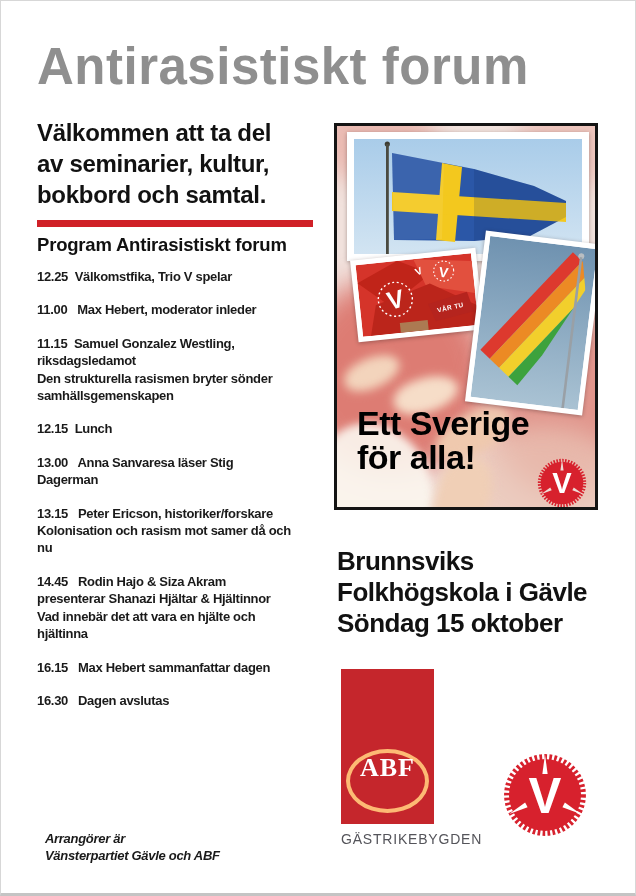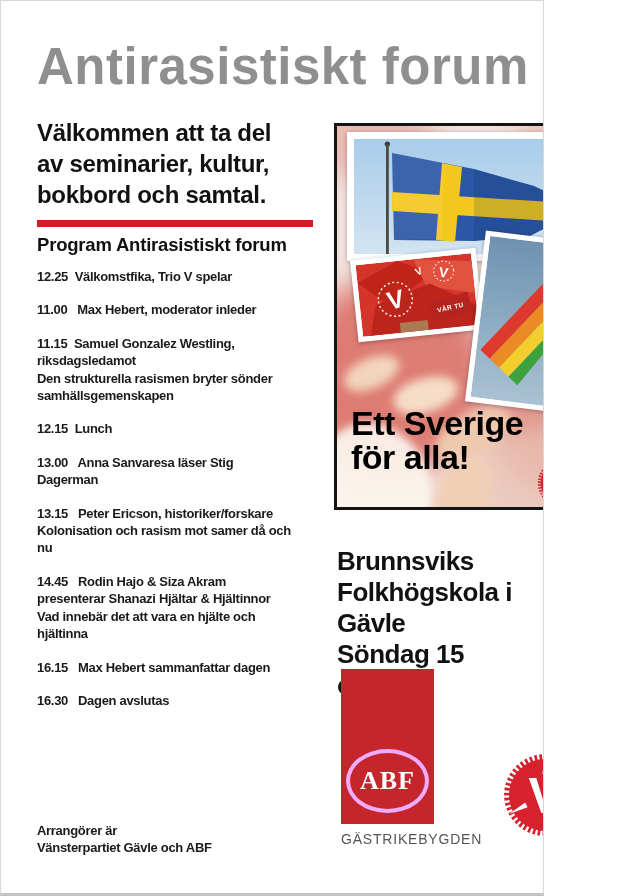--- a/index.html
+++ b/index.html
@@ -1,17 +1,17 @@
 <!DOCTYPE html>
 <html><head>
 <meta charset="utf-8">
 <style>
   html,body{margin:0;padding:0;background:#fff;}
   .page{
-    position:relative; width:544px; height:896px; box-sizing:border-box;
+    position:relative; width:636px; height:896px; box-sizing:border-box;
     background:#fff; border:1px solid #d7d7d7; border-bottom:3px solid #c4c4c4;
     overflow:hidden; font-family:"Liberation Sans", sans-serif; color:#1a1a1a;
   }
   .title{
     position:absolute; left:36px; top:38px; margin:0;
     font-size:51px; line-height:56px; font-weight:bold; color:#8f8f8f;
     letter-spacing:0.5px; white-space:nowrap;
   }
   .intro{
     position:absolute; left:36px; top:116px; margin:0; width:300px;
@@ -26,23 +26,23 @@
     position:absolute; left:36px; top:233px; margin:0;
     font-size:18.5px; line-height:22px; font-weight:bold; color:#111;
     letter-spacing:-0.2px; white-space:nowrap;
   }
   .program{ position:absolute; left:36px; top:267px; width:298px; }
   .prog-item{
     margin:0 0 16px 0; font-size:13px; line-height:17.4px; font-weight:bold;
     color:#1a1a1a; letter-spacing:-0.3px; white-space:pre-wrap;
   }
   .organizers{
-    position:absolute; left:36px; top:821px; margin:0;
+    position:absolute; left:36px; top:821px; margin:8px;
     font-size:13px; line-height:17.4px; font-weight:bold; color:#1a1a1a;
-    letter-spacing:-0.3px; white-space:pre-line;
+    letter-spacing:-0.3px; white-space:pre-line;font-style:italic;
   }
 
   
   .collage{
     position:absolute; left:333px; top:122px; width:264px; height:387px;
     box-sizing:border-box; border:3px solid #141414; background:#f1e2dd; overflow:hidden;
   }
   .blob{ position:absolute; border-radius:50%; }
   .b1{ left:-40px; top:150px; width:190px; height:200px; background:rgba(208,62,50,.62); filter:blur(14px);}
   .b2{ left:150px; top:180px; width:150px; height:190px; background:rgba(210,72,60,.5); filter:blur(16px);}
@@ -56,39 +56,39 @@
   .sleeve{ position:absolute; left:-22px; top:300px; width:120px; height:120px; background:rgba(251,245,238,.92);
     border-radius:40% 60% 30% 60%; transform:rotate(18deg); filter:blur(4px);}
   .arm{ position:absolute; left:98px; top:330px; width:54px; height:90px; background:#f0cfb6; border-radius:40%;
     transform:rotate(14deg); filter:blur(5px);}
   .photo{ position:absolute; background:#fff; box-shadow:0 1px 4px rgba(40,20,20,.35); }
   .photo-se{ left:10px; top:6px; width:242px; height:129px; padding:7px; box-sizing:border-box;}
   .photo-red{ left:17px; top:128px; width:126px; height:82px; padding:5px; box-sizing:border-box; transform:rotate(-6deg);}
   .photo-rb{ left:138px; top:111px; width:118px; height:172px; padding:5px; box-sizing:border-box; transform:rotate(7deg);}
   .photo svg{ display:block; width:100%; height:100%; }
   .slogan{
-    position:absolute; left:14px; top:280px; margin:0;
+    position:absolute; left:20px; top:280px; margin:0;
     font-size:34px; line-height:34px; font-weight:bold; color:#000;
     letter-spacing:-0.5px; white-space:pre-line;
   }
   .vlogo-small{ position:absolute; left:199px; top:331px; width:52px; height:52px; }
   .vlogo-small svg, .vlogo-big svg{ display:block; width:100%; height:100%; }
 
   
   .venue{
     position:absolute; left:336px; top:545px; margin:0;
     font-size:26px; line-height:31px; font-weight:bold; color:#111;
     letter-spacing:-0.5px; white-space:pre-line;
   }
   .abf{ position:absolute; left:340px; top:668px; }
   .abf-rect{ position:relative; width:93px; height:155px; background:#c5262c; }
   .abf-oval{
     position:absolute; left:5px; right:5px; bottom:11px; height:56px;
-    border:4px solid #f0abfc; border-radius:50%;
-    display:flex; align-items:center; justify-content:center;
+    border:4px solid #fdba74; border-radius:50%;
+    display:flex; justify-content:center;
   }
   .abf-oval span{
     font-family:"Liberation Serif", serif; font-weight:bold; font-size:26px;
     color:#fff; letter-spacing:1px;
   }
   .abf-region{
     margin-top:7px; font-size:14px; font-weight:normal; color:#54545a;
     letter-spacing:0.8px; white-space:nowrap;
   }
   .vlogo-big{ position:absolute; left:500px; top:750px; width:88px; height:88px; }

